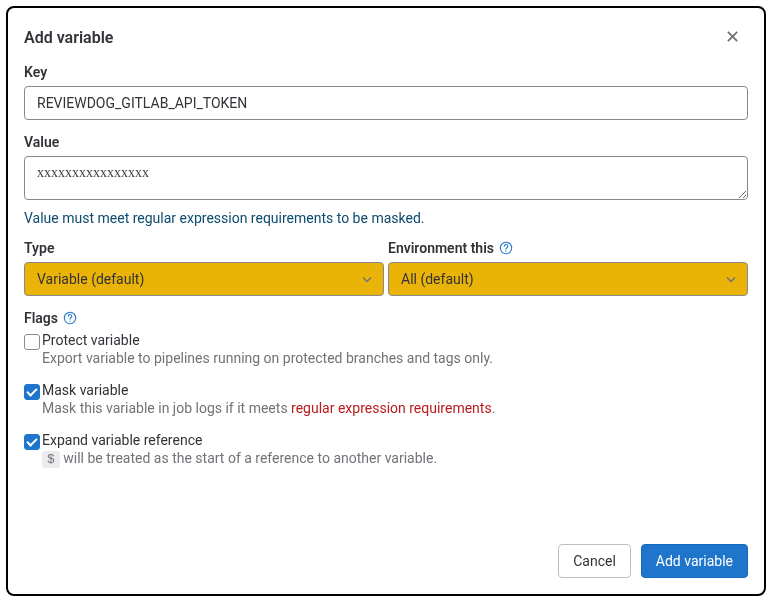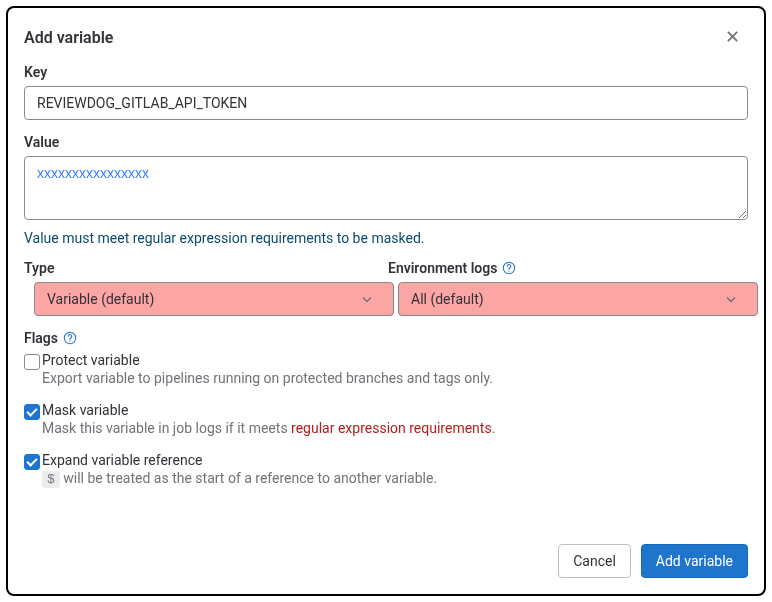--- a/index.html
+++ b/index.html
@@ -83,47 +83,46 @@
       color: #333238;
       background: #fff;
       font-family: inherit;
     }
     .textarea {
       width: 100%;
       padding: 8px 12px;
       border: 1px solid #89888d;
       border-radius: 4px;
       font-size: 14px;
-      color: #3b82f6;
+      color: #404040;
       background: #fff;
       resize: vertical;
-      height: 64px;
-      font-family: Liberation Sans, sans-serif;
+      height: 44px;
+      font-family: Liberation Serif, serif;
     }
     .help-text {
       font-size: 14px;
       color: #0c4a6e;
       margin-top: 6px;
     }
     .select-wrap {
       position: relative;
     }
     .select-btn {
       width: 100%;
       padding: 8px 32px 8px 12px;
       border: 1px solid #89888d;
       border-radius: 4px;
       font-size: 14px;
       color: #333238;
-      background: #fca5a5;
+      background: #eab308;
       text-align: left;
       cursor: pointer;
       font-family: inherit;
       position: relative;
-      margin-left: 10px;
     }
     .select-chevron {
       position: absolute;
       right: 12px;
       top: 50%;
       transform: translateY(-50%);
       pointer-events: none;
       color: #737278;
     }
     .checkbox-item {
@@ -246,21 +245,21 @@
         </button>
         <span class="select-chevron">
           <svg width="10" height="10" viewBox="0 0 10 10">
               <path d="M1 3 L5 7 L9 3" stroke="currentColor" stroke-width="1.5" fill="none"></path>
             </svg>
         </span>
       </div>
     </div>
     <div>
       <div class="field-label">
-        <span>Environment logs</span>
+        <span>Environment this</span>
         <span class="help-icon">
           <svg viewBox="0 0 16 16">
               <circle cx="8" cy="8" r="6.5" stroke="currentColor" stroke-width="1.2" fill="none"></circle>
               <path d="M6 6a2 2 0 1 1 3 1.7c-.6.4-1 .8-1 1.6" stroke="currentColor" stroke-width="1.2" fill="none" stroke-linecap="round"></path>
               <circle cx="8" cy="11.5" r="0.7" fill="currentColor"></circle>
             </svg>
         </span>
       </div>
       <div class="select-wrap">
         <button class="select-btn">

